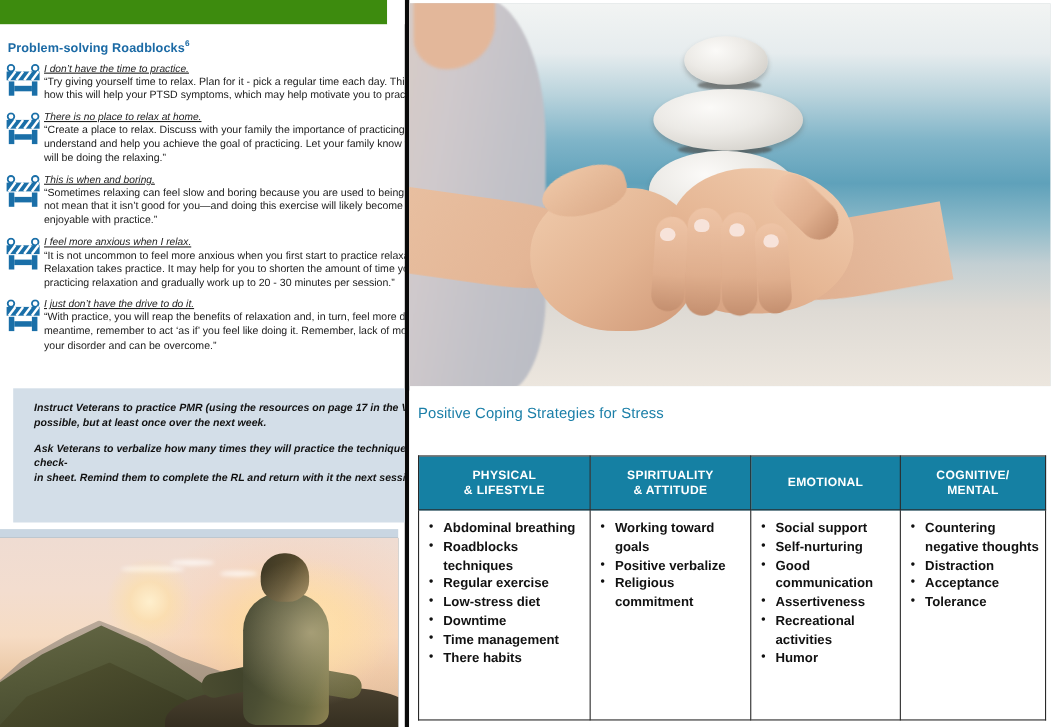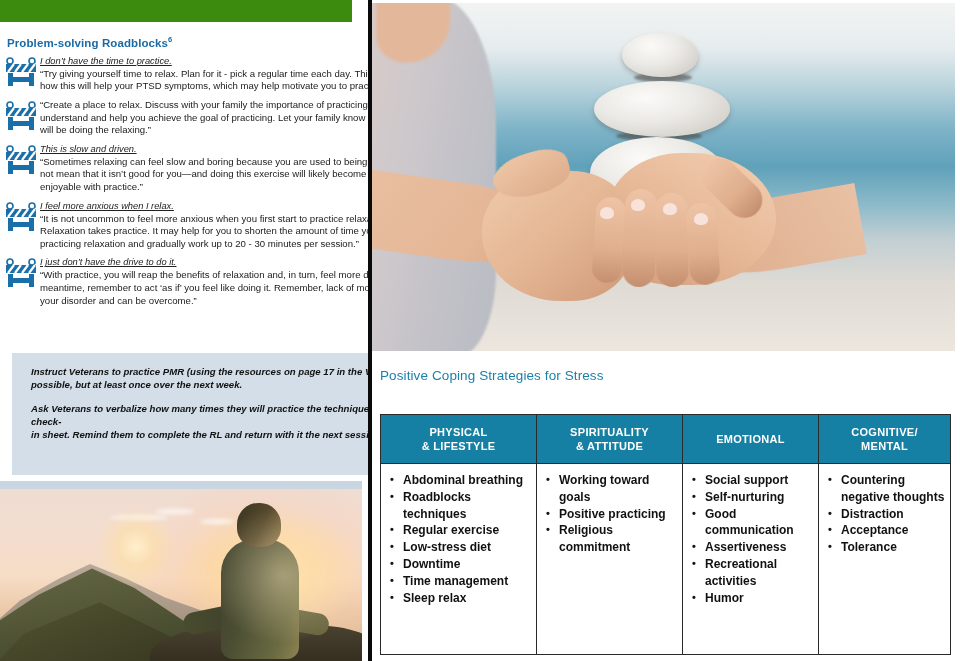--- a/index.html
+++ b/index.html
@@ -518,20 +518,21 @@
                 <line x1="3" y1="15" x2="9" y2="7"></line>
                 <line x1="10" y1="15" x2="16" y2="7"></line>
                 <line x1="17" y1="15" x2="23" y2="7"></line>
                 <line x1="24" y1="15" x2="30" y2="7"></line>
               </g>
               <rect x="3" y="16" width="5" height="13" fill="#1a6fa8"></rect>
               <rect x="24" y="16" width="5" height="13" fill="#1a6fa8"></rect>
               <rect x="8" y="20" width="16" height="5" fill="#1a6fa8"></rect>
             </svg>
           </span>
+          <div class="rb-head">There is no place to relax at home.</div>
           <div class="rb-text">“Create a place to relax. Discuss with your family the importance of practicing so they
 understand and help you achieve the goal of practicing. Let your family know when you
 will be doing the relaxing.”</div>
         </div>
 
         <div class="roadblock">
           <span class="rb-icon">
             <svg viewBox="0 0 32 30" width="32" height="30">
               <circle cx="5" cy="4" r="3" fill="none" stroke="#1a6fa8" stroke-width="1.6"></circle>
               <circle cx="27" cy="4" r="3" fill="none" stroke="#1a6fa8" stroke-width="1.6"></circle>
@@ -540,21 +541,21 @@
                 <line x1="3" y1="15" x2="9" y2="7"></line>
                 <line x1="10" y1="15" x2="16" y2="7"></line>
                 <line x1="17" y1="15" x2="23" y2="7"></line>
                 <line x1="24" y1="15" x2="30" y2="7"></line>
               </g>
               <rect x="3" y="16" width="5" height="13" fill="#1a6fa8"></rect>
               <rect x="24" y="16" width="5" height="13" fill="#1a6fa8"></rect>
               <rect x="8" y="20" width="16" height="5" fill="#1a6fa8"></rect>
             </svg>
           </span>
-          <div class="rb-head">This is slow and driven.</div>
+          <div class="rb-head">This is when and boring.</div>
           <div class="rb-text">“Sometimes relaxing can feel slow and boring because you are used to being busy. That does
 not mean that it isn’t good for you—and doing this exercise will likely become more
 enjoyable with practice.”</div>
         </div>
 
         <div class="roadblock">
           <span class="rb-icon">
             <svg viewBox="0 0 32 30" width="32" height="30">
               <circle cx="5" cy="4" r="3" fill="none" stroke="#1a6fa8" stroke-width="1.6"></circle>
               <circle cx="27" cy="4" r="3" fill="none" stroke="#1a6fa8" stroke-width="1.6"></circle>
@@ -689,27 +690,27 @@
         <tbody>
           <tr>
             <td>
               <ul>
                 <li>Abdominal breathing</li>
                 <li>Roadblocks techniques</li>
                 <li>Regular exercise</li>
                 <li>Low-stress diet</li>
                 <li>Downtime</li>
                 <li>Time management</li>
-                <li>Sleep relax</li>
+                <li>There habits</li>
               </ul>
             </td>
             <td>
               <ul>
                 <li>Working toward goals</li>
-                <li>Positive practicing</li>
+                <li>Positive verbalize</li>
                 <li>Religious commitment</li>
               </ul>
             </td>
             <td>
               <ul>
                 <li>Social support</li>
                 <li>Self-nurturing</li>
                 <li>Good communication</li>
                 <li>Assertiveness</li>
                 <li>Recreational activities</li>

